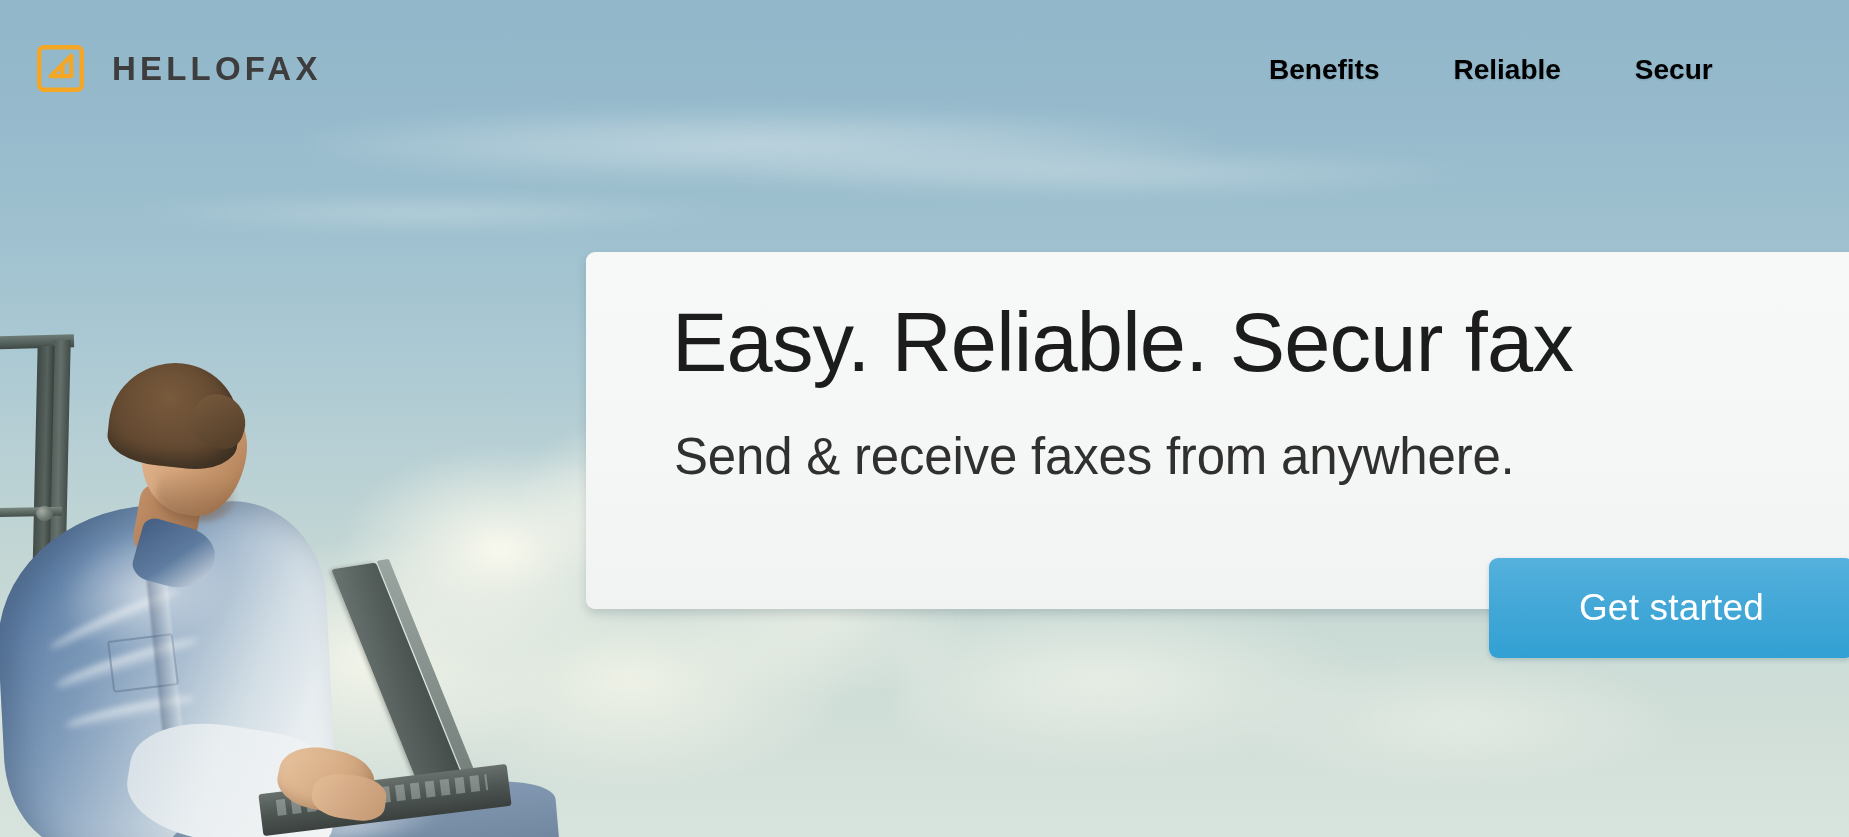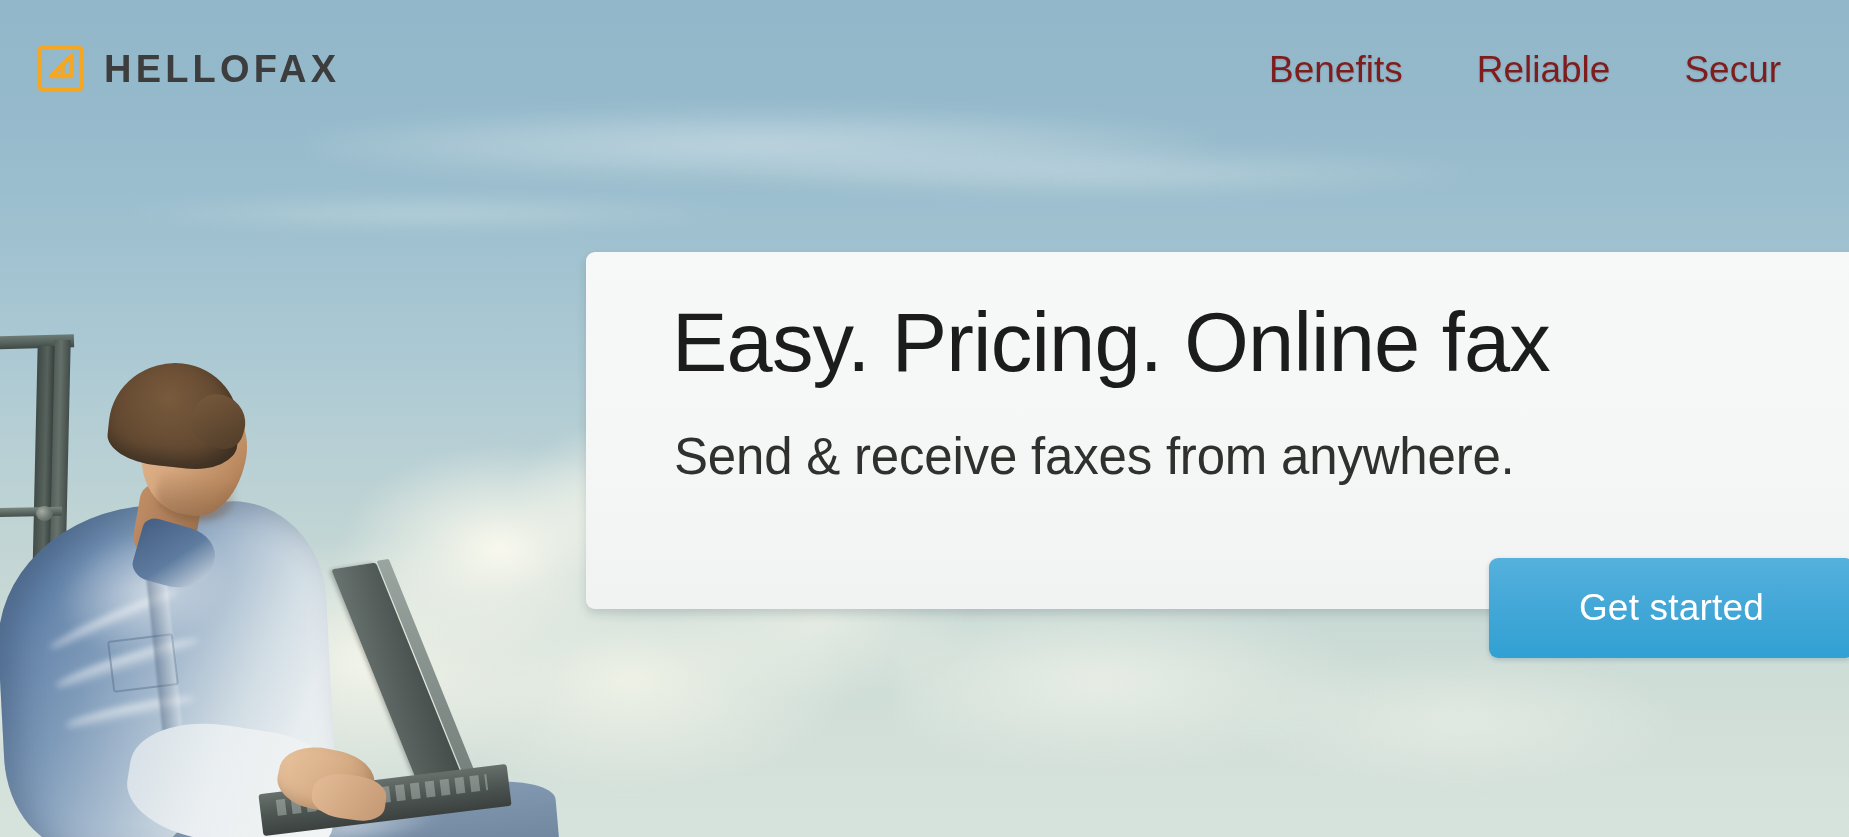--- a/index.html
+++ b/index.html
@@ -374,44 +374,45 @@
     gap:19px;
     text-decoration:none;
   }
   .brand-mark {
     width:49px;
     height:49px;
     flex:0 0 auto;
     display:block;
   }
   .brand-word {
-    font-size:38px;
+    font-size:33px;
     font-weight:bold;
     letter-spacing:4.2px;
     color:#3d3d3d;
     line-height:1;
     white-space:nowrap;
+    margin-left:8px;
   }
 
   .nav-links {
     position:absolute;
     left:1232px;
     top:50px;
     display:flex;
     align-items:center;
     gap:0;
     list-style:none;
     white-space:nowrap;
   }
   .nav-links li { display:block; }
   .nav-link {
     display:block;
-    color:#7f1d1d;
-    font-size:37px;
-    font-weight:400;
+    color:#000000;
+    font-size:28px;
+    font-weight:700;
     text-decoration:none;
     padding:0 37px;
     line-height:40px;
     text-shadow:0 1px 2px rgba(40,70,90,.22);
     white-space:nowrap;
   }
 
   
   .hero-card {
     position:absolute;
@@ -541,19 +542,19 @@
       <li>
         <a class="nav-link" href="#">Reliable</a>
       </li>
       <li>
         <a class="nav-link" href="#">Secur</a>
       </li>
     </ul>
   </nav>
 
   <section class="hero-card">
-    <h1 class="hero-headline">Easy. Pricing. Online fax</h1>
+    <h1 class="hero-headline">Easy. Reliable. Secur fax</h1>
     <p class="hero-sub">Send &amp; receive faxes from anywhere.</p>
   </section>
 
   <button class="cta-button">Get started</button>
 
 </div>
 
 </body></html>

